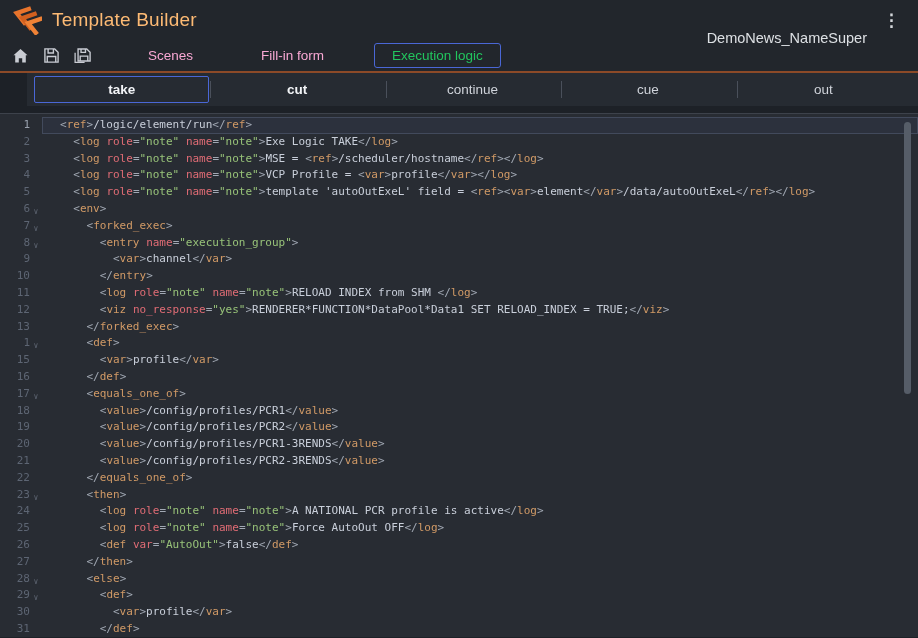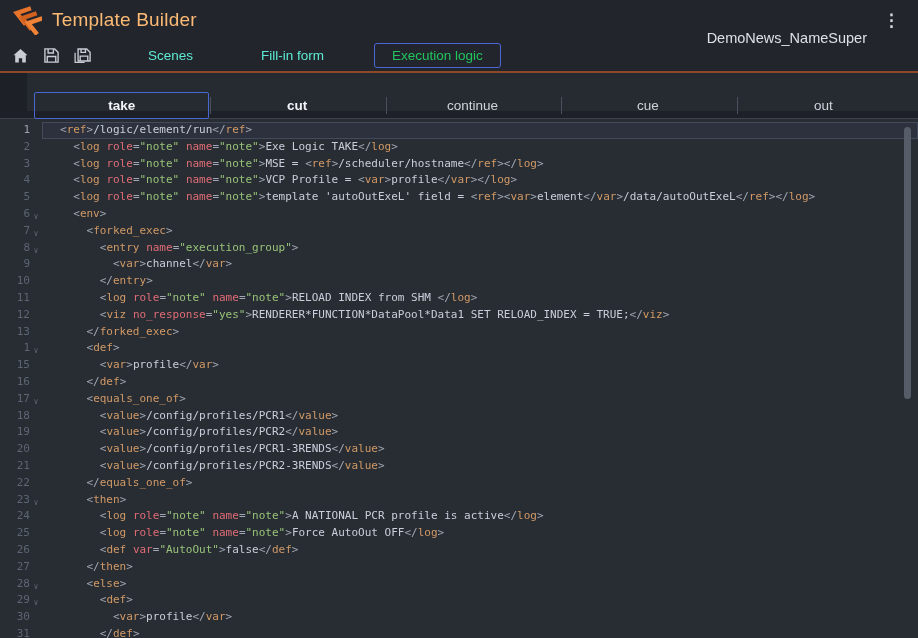--- a/index.html
+++ b/index.html
@@ -16,28 +16,28 @@
   .kebab { color:#d4d7db; font-weight:700; font-size:17px; padding:0 6px; cursor:pointer;
     line-height:1; }
 
   
   .toolbar { height:31px; background:#22262c; display:flex; align-items:center;
     padding:0 10px; }
   .tb-icons { display:flex; align-items:center; gap:11px; }
   .tb-icon { width:20px; height:18px; display:flex; align-items:center; justify-content:center;
     cursor:pointer; }
   #toolbar-tabs { display:flex; align-items:center; margin-left:38px; gap:0; }
-  .ttab { color:#5eead4; font-size:13.5px; padding:4px 17px; margin-right:32px; cursor:pointer;
+  .ttab { color:#f9a8d4; font-size:13.5px; padding:4px 17px; margin-right:32px; cursor:pointer;
     border:1px solid transparent; border-radius:3px; white-space:nowrap; }
   .ttab.active { border-color:#4a67d6; color:#22c55e; }
 
   .orange-line { height:2px; background:#8c4a28; }
 
   
-  .subtabs-wrap { background:#262b32; padding:19px 7px; height:33px;margin-left:27px; }
+  .subtabs-wrap { background:#262b32; padding:3px 7px; height:33px;margin-left:27px; }
   #logic-tabs { display:flex; height:27px; }
   .ltab { flex:1; display:flex; align-items:center; justify-content:center;
     color:#cfd3da; font-size:13.5px; cursor:pointer; position:relative;
     border:1px solid transparent; border-radius:2px; }
   .ltab.bold { font-weight:700; color:#f2f4f7; }
   .ltab.active { border-color:#4a67d6; }
   .ltab.divider::before { content:""; position:absolute; left:0; top:4px; bottom:4px;
     width:1px; background:#4a505b; }
 
   .gap-strip { height:8px; background:#1d2127; border-bottom:1px solid #3d424b; }

